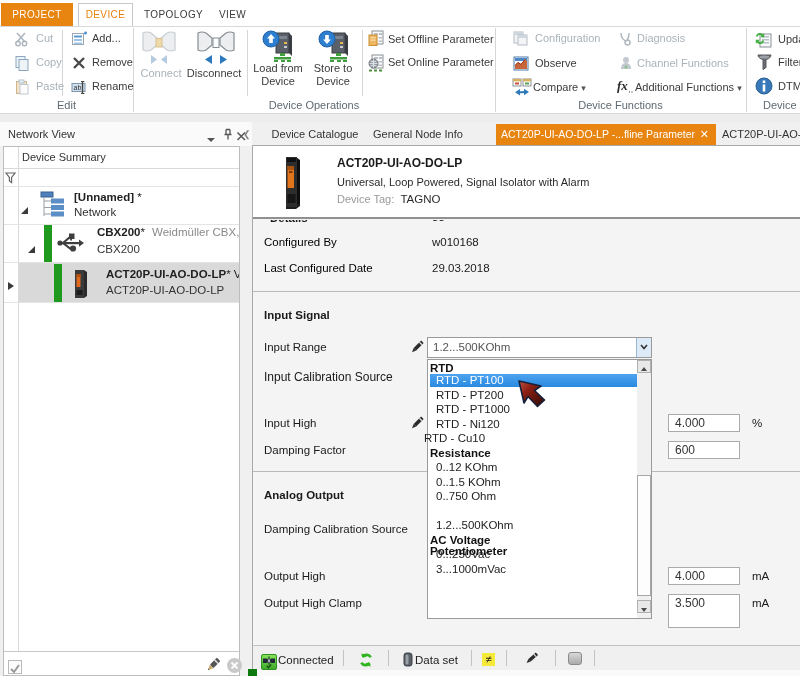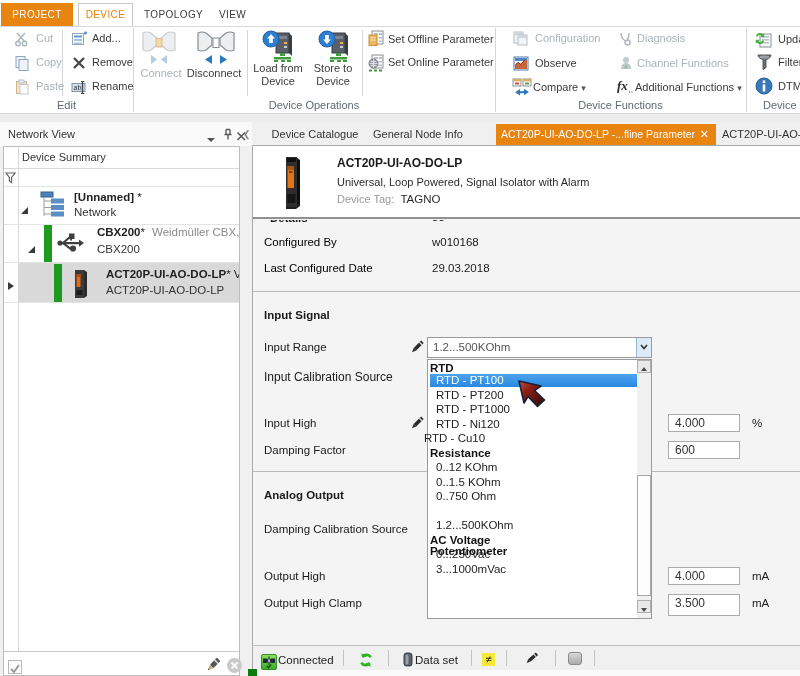--- a/index.html
+++ b/index.html
@@ -384,21 +384,21 @@
 <div class="a" style="left:752px;top:417px;font-size:11.5px;color:#1a1a1a;">%</div>
 <div class="a" style="left:264px;top:444px;font-size:11.5px;color:#1a1a1a;">Damping Factor</div>
 <div class="a" style="left:668px;top:441px;width:72px;height:18px;background:#fff;border:1px solid #ababab;font-size:12px;color:#333;line-height:16px;padding-left:6px;">600</div>
 <div class="a" style="left:253px;top:471px;width:547px;height:1px;background:#b9b9b9;"></div>
 <div class="a" style="left:264px;top:489px;font-size:11.5px;color:#1a1a1a;font-weight:bold;">Analog Output</div>
 <div class="a" style="left:264px;top:523px;font-size:11.5px;color:#1a1a1a;">Damping Calibration Source</div>
 <div class="a" style="left:264px;top:570px;font-size:11.5px;color:#1a1a1a;">Output High</div>
 <div class="a" style="left:668px;top:567px;width:72px;height:18px;background:#fff;border:1px solid #ababab;font-size:12px;color:#333;line-height:16px;padding-left:6px;">4.000</div>
 <div class="a" style="left:752px;top:570px;font-size:11.5px;color:#1a1a1a;">mA</div>
 <div class="a" style="left:264px;top:597px;font-size:11.5px;color:#1a1a1a;">Output High Clamp</div>
-<div class="a" style="left:668px;top:594px;width:72px;height:22px;background:#fff;border:1px solid #ababab;font-size:12px;color:#333;line-height:16px;padding-left:6px;">3.500</div>
+<div class="a" style="left:668px;top:594px;width:72px;height:34px;background:#fff;border:1px solid #ababab;font-size:12px;color:#333;line-height:16px;padding-left:6px;">3.500</div>
 <div class="a" style="left:752px;top:597px;font-size:11.5px;color:#1a1a1a;">mA</div>
 </div>
 
 <div id="dropdown">
 <div class="a" style="left:427px;top:359px;width:225px;height:260px;background:#fff;border:1px solid #9a9a9a;"></div>
 <div class="a" style="left:430px;top:362px;font-size:11.5px;font-weight:bold;color:#111;">RTD</div>
 <div class="a" style="left:430px;top:374px;width:207px;height:13px;background:linear-gradient(#4da3ef,#2a8ae0);"></div>
 <div class="a" style="left:436px;top:374px;font-size:11.5px;color:#fff;">RTD - PT100</div>
 <div class="a" style="left:436px;top:389px;font-size:11.5px;color:#222;">RTD - PT200</div>
 <div class="a" style="left:436px;top:403px;font-size:11.5px;color:#222;text-align:center;">RTD - PT1000</div>

